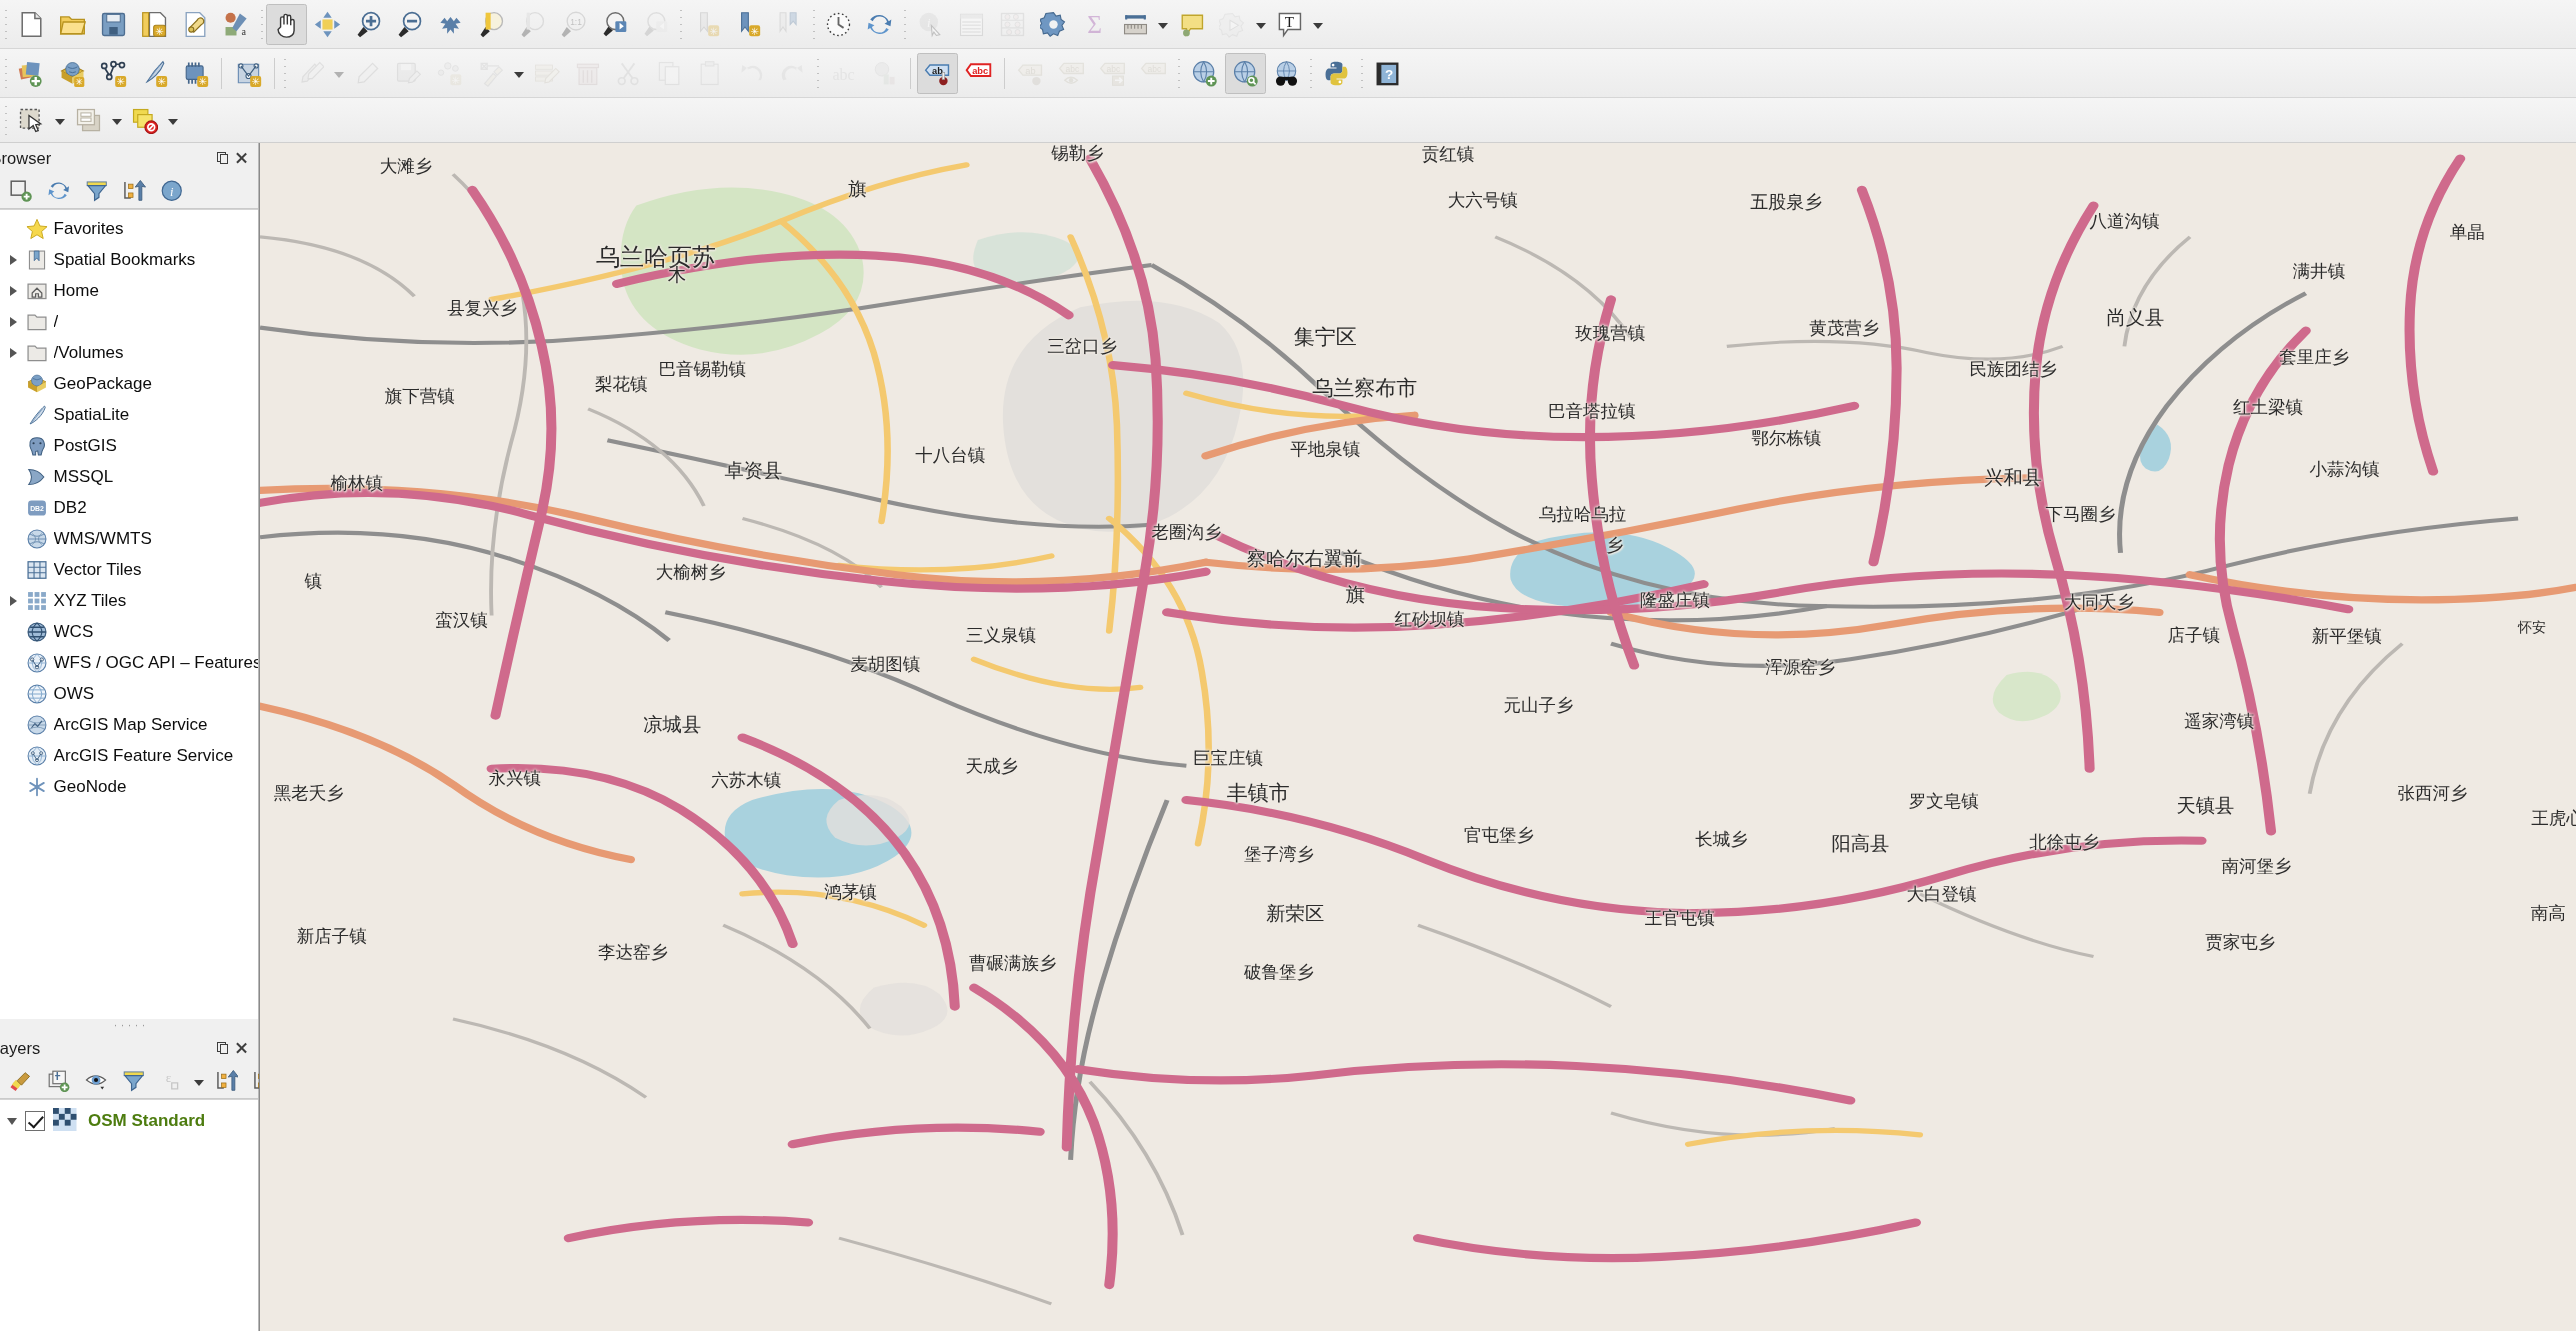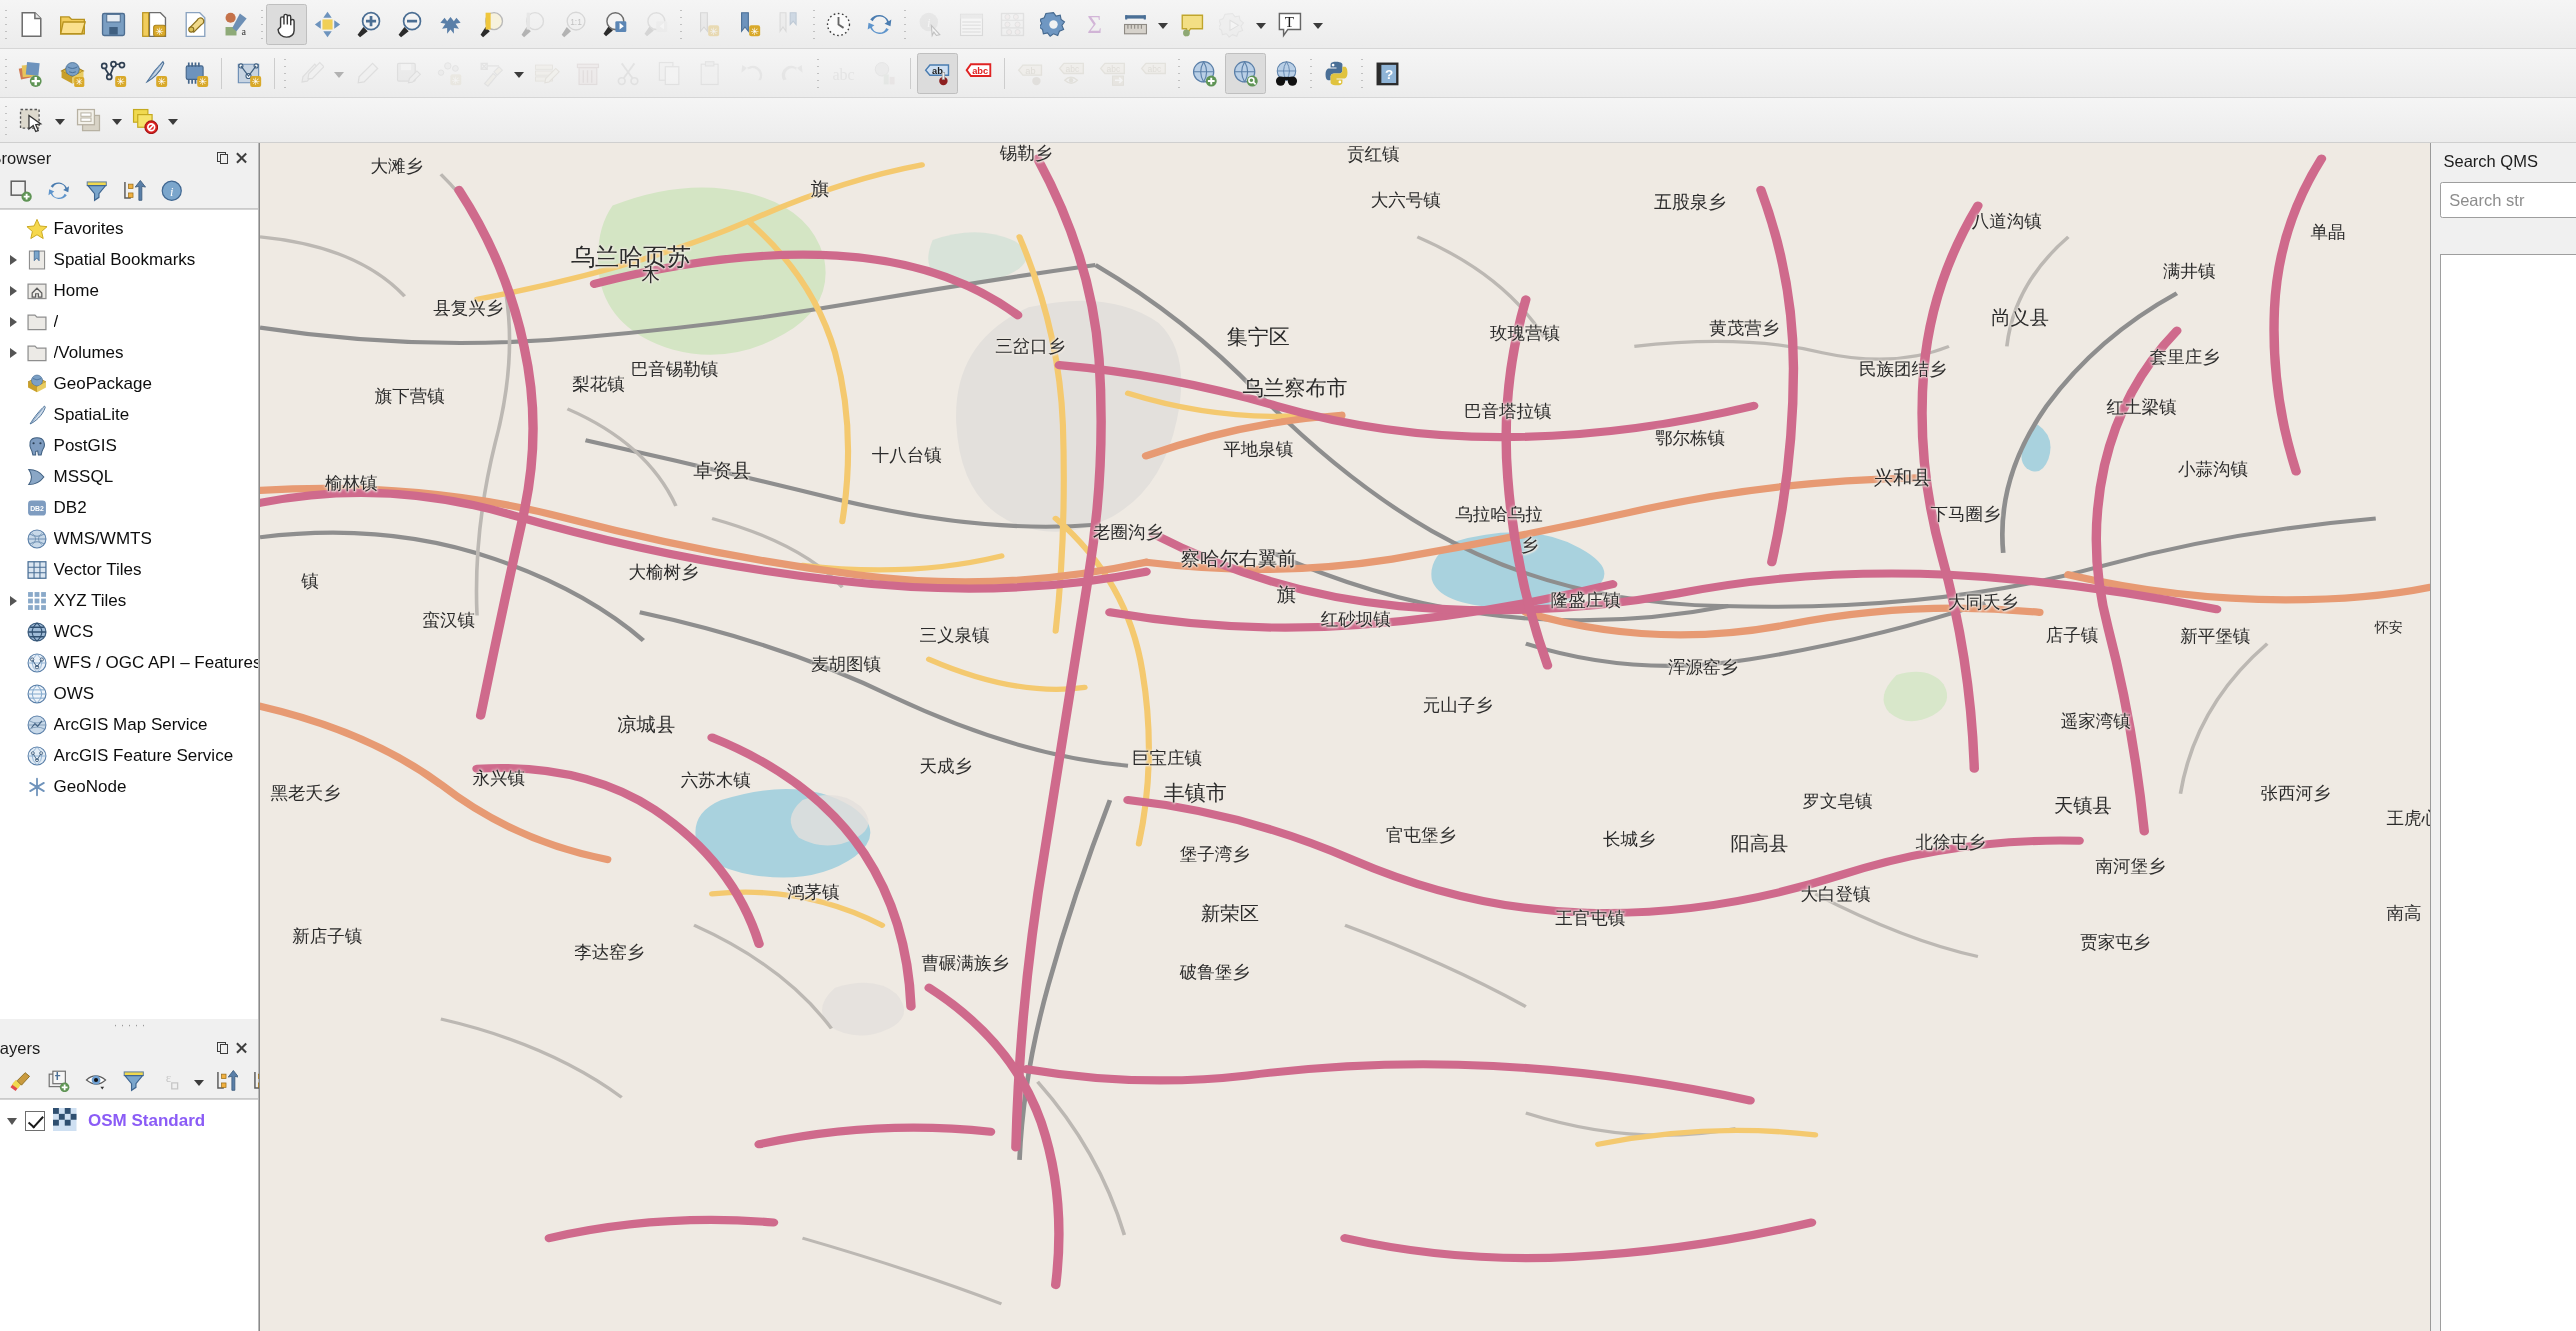--- a/index.html
+++ b/index.html
@@ -127,21 +127,21 @@
   }
   .layer-chk {
     width: 20.4px; height: 20.4px; border: 1.6px solid #6e6e6e; background: #fff;
     margin: 0 7.8px 0 3.1px; flex:0 0 auto; position: relative;
   }
   .layer-chk::after{
     content:""; position:absolute; left:5.5px; top:0.8px; width:6.3px; height:12.5px;
     border: solid #1a1a1a; border-width: 0 2.4px 2.4px 0; transform: rotate(42deg);
   }
   .layer-ico { width: 27px; height: 27px; margin-right: 7.8px; flex: 0 0 auto;}
-  .layer-name { font-size: 17px; font-weight: bold; color: #8b5cf6; }
+  .layer-name { font-size: 17px; font-weight: bold; color: #4d7c0f; }
 
   .panel-splitter {
     height: 14px; flex: 0 0 14px; background: #f0f0f0;
     display:flex; align-items:center; justify-content:center;
   }
   .panel-splitter::after{
     content:""; width: 34px; height: 3.1px;
     background-image: radial-gradient(circle, #9a9a9a 0.8px, transparent 0.9px);
     background-size: 7px 3.1px;
   }
@@ -1227,21 +1227,16 @@
             <div class="map-label" style="left: 98.8%; top: 64.8%; font-size: 17.5px;">南高</div>
             <div class="map-label" style="left: 3.1%; top: 66.7%; font-size: 17.5px;">新店子镇</div>
             <div class="map-label" style="left: 16.1%; top: 68%; font-size: 17.5px;">李达窑乡</div>
             <div class="map-label" style="left: 32.5%; top: 69%; font-size: 17.5px;">曹碾满族乡</div>
             <div class="map-label" style="left: 44%; top: 69.7%; font-size: 17.5px;">破鲁堡乡</div>
             <div class="map-label" style="left: 85.5%; top: 67.2%; font-size: 17.5px;">贾家屯乡</div>
           </div>
       </div>
     </div>
 
-    <div class="right-col">
-      <div class="qms-title">Search QMS</div>
-      <div class="qms-input">Search str</div>
-      <div class="qms-results"></div>
-    </div>
 
   </div>
 </div>
 
 
 </body></html>

